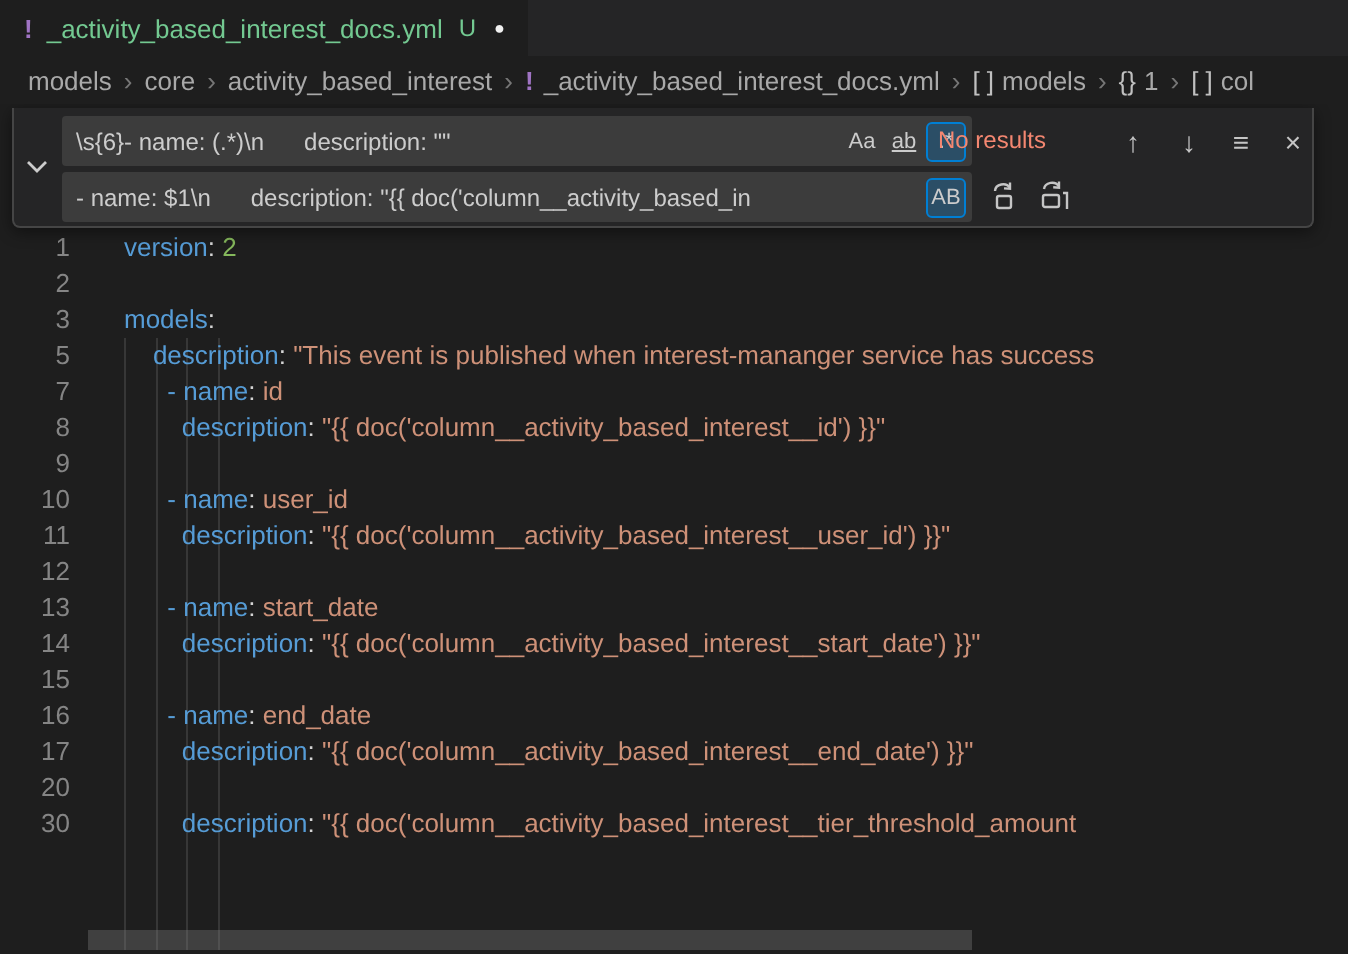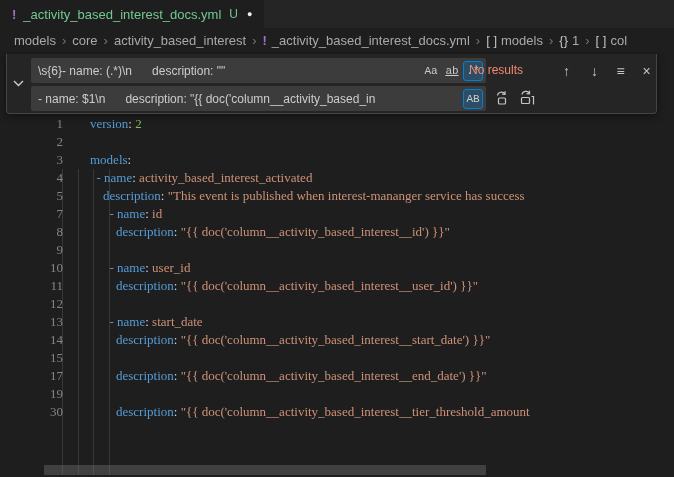--- a/index.html
+++ b/index.html
@@ -27,41 +27,41 @@
     color:var(--crumb);font-size:13px;background:var(--bg);}
   .crumb{display:inline-flex;align-items:center;}
   .crumb .yicon{color:var(--purple);font-weight:bold;margin-right:5px;}
   .crumb .sym{margin-right:4px;color:#c0c0c0;}
   .sep{color:#767676;margin:0 6px;font-size:13px;}
 
   
   .editor{position:absolute;left:0;top:52px;width:674px;height:425px;background:var(--bg);overflow:hidden;}
   .guide{position:absolute;width:1px;background:#373737;top:117px;height:306px;}
   .code{position:absolute;left:0;top:63px;width:100%;}
-  .line{height:18px;line-height:18px;white-space:pre;font-family:Liberation Serif, serif;font-size:13px;padding-left:28px;}
+  .line{height:18px;line-height:18px;white-space:pre;font-family:Liberation Sans, sans-serif;font-size:13px;}
   .ln{display:inline-block;width:35px;text-align:right;margin-right:27px;color:var(--ln);}
   .tok-key{color:var(--key);} .tok-pun{color:var(--punct);} .tok-str{color:var(--string);}
   .tok-num{color:var(--number);} .tok-ws{color:var(--punct);}
   .hscroll{position:absolute;left:44px;top:413px;width:442px;height:10px;background:rgba(121,121,121,.38);}
 
   
   .findw{position:absolute;left:6px;top:2px;width:651px;height:60px;background:var(--widget);
     border:1px solid #454545;border-top:none;border-radius:0 0 4px 4px;
     box-shadow:0 2px 8px rgba(0,0,0,.45);}
   .toggleRep{position:absolute;left:0;top:0;width:22px;height:100%;display:flex;
     align-items:center;justify-content:center;cursor:pointer;}
   .finput{position:absolute;left:24px;width:455px;height:25px;background:var(--input);
     border-radius:2px;color:#cccccc;font-size:12px;display:flex;align-items:center;}
   .finput .txt{white-space:pre;overflow:hidden;padding-left:7px;flex:1;}
   .row1{top:4px;} .row2{top:32px;}
   .opt{width:20px;height:20px;border-radius:3px;display:inline-flex;align-items:center;
     justify-content:center;color:#cccccc;font-size:11px;margin-left:1px;border:1px solid transparent;flex:none;}
   .opt.active{border-color:var(--accent);background:rgba(0,127,212,.28);}
   .opt.uline .g{text-decoration:underline;}
-  .opts{display:flex;align-items:flex-end;padding-right:3px;font-family:Liberation Mono, monospace;}
+  .opts{display:flex;align-items:flex-end;padding-right:3px;}
   .noresults{position:absolute;left:462px;top:9px;color:var(--noresults);font-size:12px;}
   .navbtn{position:absolute;top:5px;width:23px;height:23px;display:flex;align-items:center;
     justify-content:center;color:#c5c5c5;font-size:14px;border-radius:4px;}
   .repbtn{position:absolute;top:33px;width:22px;height:22px;display:flex;align-items:center;
     justify-content:center;color:#c5c5c5;border-radius:4px;}
   svg{display:block;}
 </style>
 </head>
 <body>
 
@@ -113,33 +113,33 @@
   <div class="editor">
     <div class="guide" style="left:62px"></div>
     <div class="guide" style="left:77.5px"></div>
     <div class="guide" style="left:93px"></div>
     <div class="guide" style="left:108.5px"></div>
 
     <div class="code" id="code">
         <div class="line"><span class="ln">1</span><span class="tok-key">version</span><span class="tok-pun">: </span><span class="tok-num">2</span></div>
         <div class="line"><span class="ln">2</span></div>
         <div class="line"><span class="ln">3</span><span class="tok-key">models</span><span class="tok-pun">:</span></div>
-        <div class="line"><span class="ln">4</span><span class="tok-ws">  </span><span class="tok-key">- name</span><span class="tok-pun">: </span><span class="tok-str">activity_based_interest_activated</span></div>
         <div class="line"><span class="ln">5</span><span class="tok-ws">    </span><span class="tok-key">description</span><span class="tok-pun">: </span><span class="tok-str">"This event is published when interest-mananger service has success</span></div>
         <div class="line"><span class="ln">7</span><span class="tok-ws">      </span><span class="tok-key">- name</span><span class="tok-pun">: </span><span class="tok-str">id</span></div>
         <div class="line"><span class="ln">8</span><span class="tok-ws">        </span><span class="tok-key">description</span><span class="tok-pun">: </span><span class="tok-str">"{{ doc('column__activity_based_interest__id') }}"</span></div>
         <div class="line"><span class="ln">9</span></div>
         <div class="line"><span class="ln">10</span><span class="tok-ws">      </span><span class="tok-key">- name</span><span class="tok-pun">: </span><span class="tok-str">user_id</span></div>
         <div class="line"><span class="ln">11</span><span class="tok-ws">        </span><span class="tok-key">description</span><span class="tok-pun">: </span><span class="tok-str">"{{ doc('column__activity_based_interest__user_id') }}"</span></div>
         <div class="line"><span class="ln">12</span></div>
         <div class="line"><span class="ln">13</span><span class="tok-ws">      </span><span class="tok-key">- name</span><span class="tok-pun">: </span><span class="tok-str">start_date</span></div>
         <div class="line"><span class="ln">14</span><span class="tok-ws">        </span><span class="tok-key">description</span><span class="tok-pun">: </span><span class="tok-str">"{{ doc('column__activity_based_interest__start_date') }}"</span></div>
         <div class="line"><span class="ln">15</span></div>
+        <div class="line"><span class="ln">16</span><span class="tok-ws">      </span><span class="tok-key">- name</span><span class="tok-pun">: </span><span class="tok-str">end_date</span></div>
         <div class="line"><span class="ln">17</span><span class="tok-ws">        </span><span class="tok-key">description</span><span class="tok-pun">: </span><span class="tok-str">"{{ doc('column__activity_based_interest__end_date') }}"</span></div>
-        <div class="line"><span class="ln">19</span></div>
+        <div class="line"><span class="ln">20</span></div>
         <div class="line"><span class="ln">30</span><span class="tok-ws">        </span><span class="tok-key">description</span><span class="tok-pun">: </span><span class="tok-str">"{{ doc('column__activity_based_interest__tier_threshold_amount</span></div>
       </div>
 
     <div class="hscroll"></div>
 
     <div class="findw">
       <div class="toggleRep">
         <svg width="11" height="7" viewBox="0 0 11 7">
           <polyline points="1,1 5.5,5.5 10,1" fill="none" stroke="#cccccc" stroke-width="1.4"></polyline>
         </svg>

